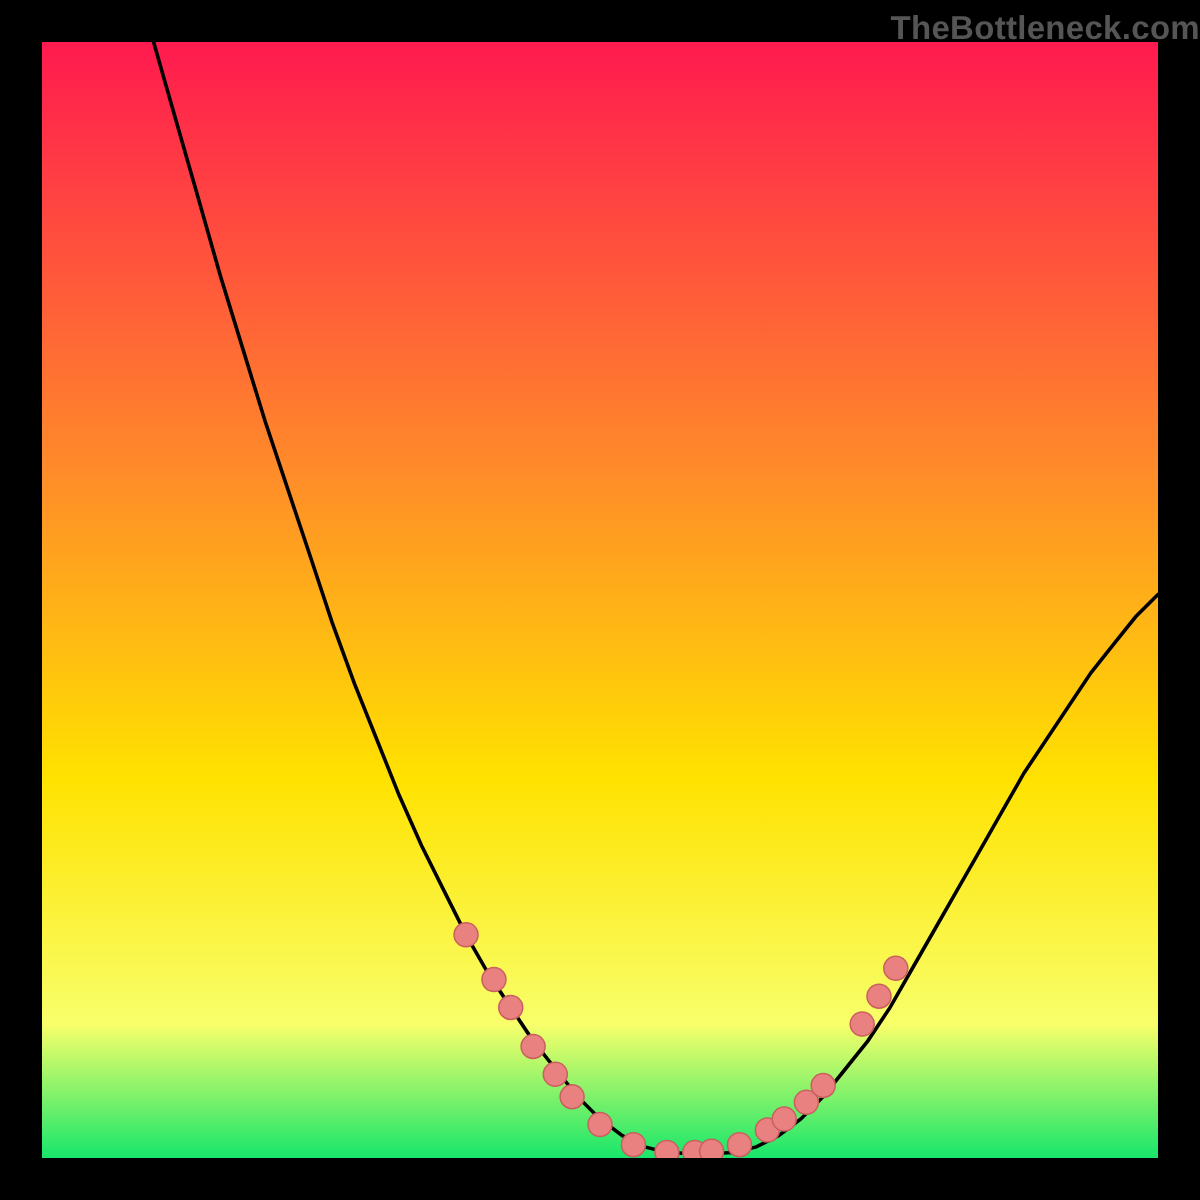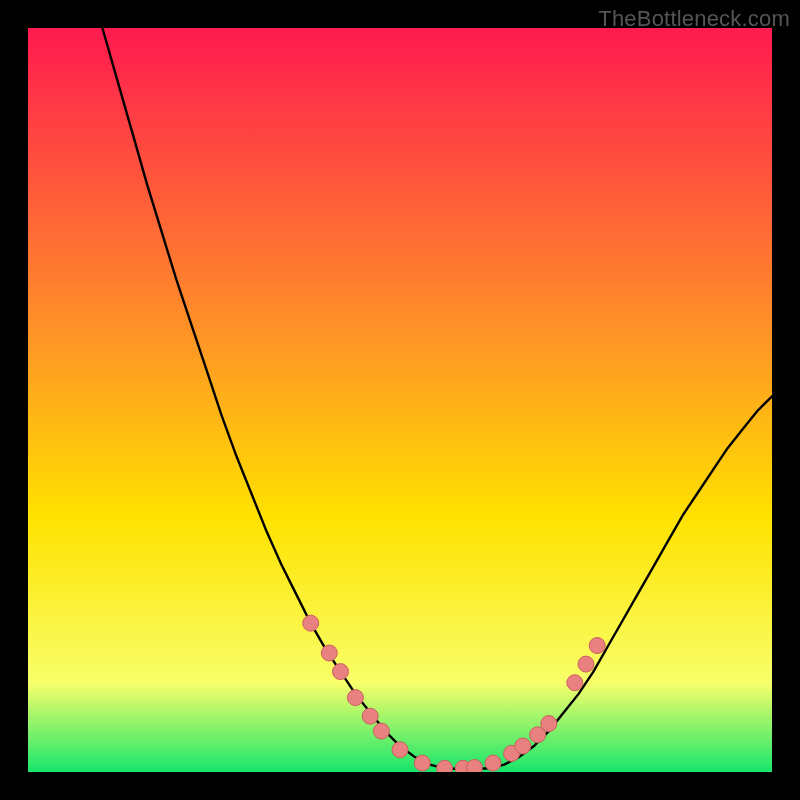--- a/index.html
+++ b/index.html
@@ -19,24 +19,24 @@
   .plot-area {
     position: absolute;
     left: 28px;
     top: 28px;
     width: 744px;
     height: 744px;
   }
   .watermark {
     position: absolute;
     top: 6px;
-    right: 10px;
+    right: 0;
     color: #555;
     font-size: 22px;
-    font-weight: 400;
+    font-weight: 700;
     letter-spacing: 0.2px;
     user-select: none;
   }
   svg { display: block; }
 </style>
 </head>
 <body>
 
 <div class="stage">
 

